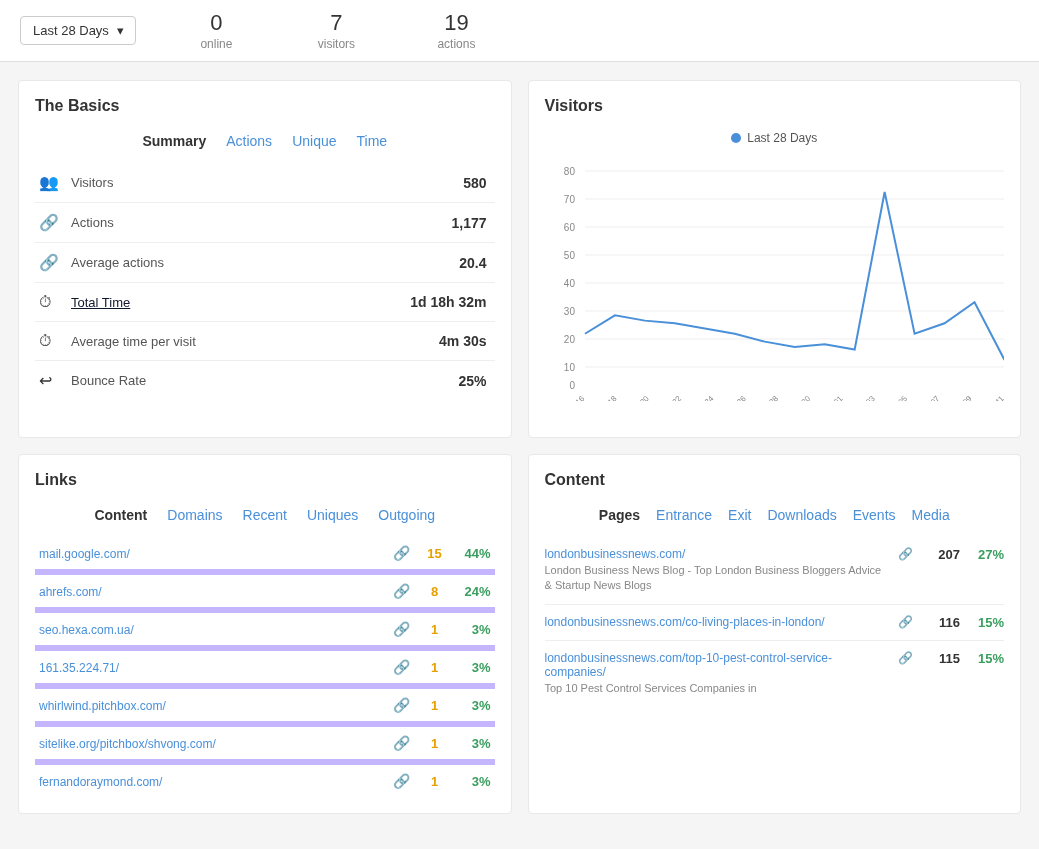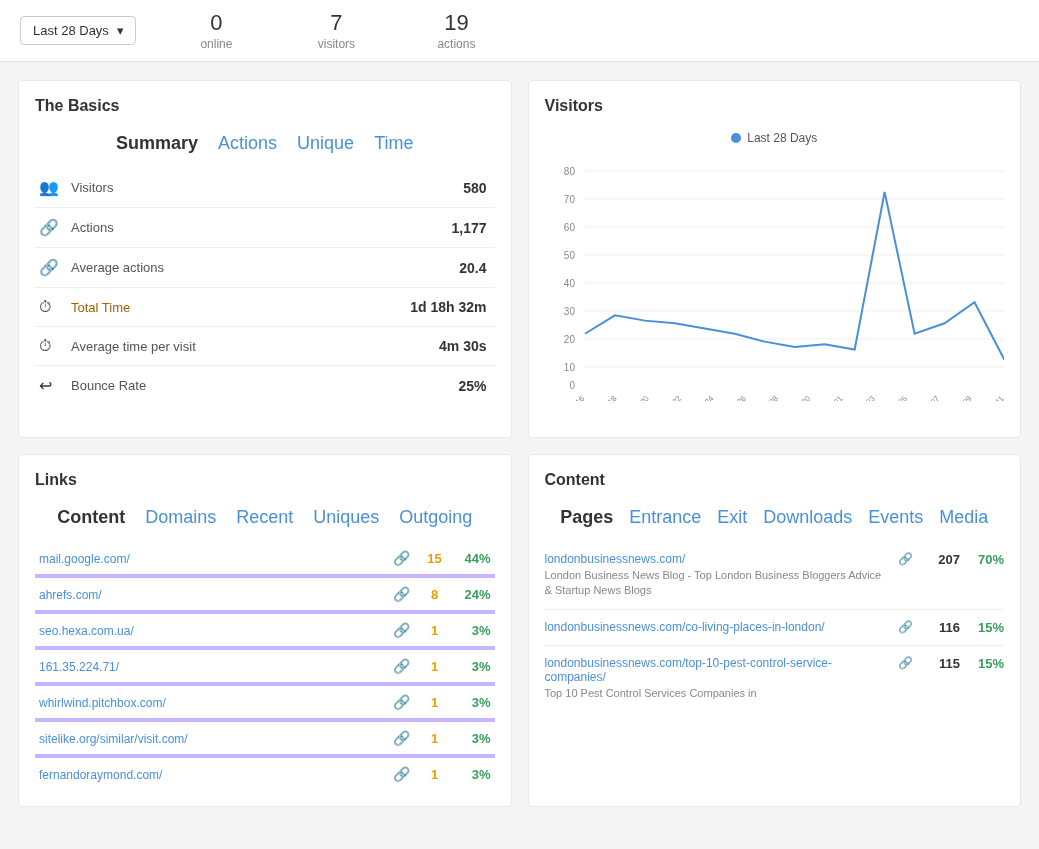--- a/index.html
+++ b/index.html
@@ -65,21 +65,21 @@
       margin-bottom: 16px;
     }
 
     .tab-row {
       display: flex;
       justify-content: center;
       gap: 20px;
       margin-bottom: 12px;
     }
     .tab-item {
-      font-size: 18px;
+      font-size: 14px;
       cursor: pointer;
       padding: 2px 0;
       color: #4a90d9;
     }
     .tab-item.active {
       color: #333;
       font-weight: 600;
       border-bottom: none;
     }
 
@@ -103,21 +103,21 @@
       display: flex;
       justify-content: center;
       gap: 20px;
       margin-bottom: 12px;
     }
     .links-table {
       width: 100%;
       border-collapse: collapse;
     }
     .links-table tr {
-      border-bottom: 4px solid #c4b5fd;
+      border-bottom: 6px solid #c4b5fd;
     }
     .links-table tr:last-child {
       border-bottom: none;
     }
     .links-table td {
       padding: 8px 4px;
       vertical-align: middle;
     }
     .link-blue {
       color: #4a90d9;
@@ -249,21 +249,21 @@
     <td style="width:32px;">
       <span style="font-size:16px;">🔗</span>
     </td>
     <td style="color:#555; font-size:13px;">Average actions</td>
     <td style="font-weight:600; font-size:14px; text-align:right; padding-right:8px;">20.4</td>
   </tr>
           <tr>
     <td style="width:32px;">
       <span style="font-size:16px;">⏱</span>
     </td>
-    <td style="color:#a16207; font-size:13px;">Total Time</td>
+    <td style="color:#0f172a; font-size:13px;text-decoration:underline;">Total Time</td>
     <td style="font-weight:600; font-size:14px; text-align:right; padding-right:8px;">1d 18h 32m</td>
   </tr>
           <tr>
     <td style="width:32px;">
       <span style="font-size:16px;">⏱</span>
     </td>
     <td style="color:#555; font-size:13px;">Average time per visit</td>
     <td style="font-weight:600; font-size:14px; text-align:right; padding-right:8px;">4m 30s</td>
   </tr>
           <tr>
@@ -364,21 +364,21 @@
     <td style="text-align:center; width:40px;" class="number-orange">1</td>
     <td style="text-align:right; width:40px;" class="number-green">3%</td>
   </tr>
           <tr>
     <td><a href="#" class="link-blue">whirlwind.pitchbox.com/</a></td>
     <td style="text-align:center;width:24px;"><span class="ext-icon">🔗</span></td>
     <td style="text-align:center; width:40px;" class="number-orange">1</td>
     <td style="text-align:right; width:40px;" class="number-green">3%</td>
   </tr>
           <tr>
-    <td><a href="#" class="link-blue">sitelike.org/similar/visit.com/</a></td>
+    <td><a href="#" class="link-blue">sitelike.org/pitchbox/shvong.com/</a></td>
     <td style="text-align:center;width:24px;"><span class="ext-icon">🔗</span></td>
     <td style="text-align:center; width:40px;" class="number-orange">1</td>
     <td style="text-align:right; width:40px;" class="number-green">3%</td>
   </tr>
           <tr>
     <td><a href="#" class="link-blue">fernandoraymond.com/</a></td>
     <td style="text-align:center;width:24px;"><span class="ext-icon">🔗</span></td>
     <td style="text-align:center; width:40px;" class="number-orange">1</td>
     <td style="text-align:right; width:40px;" class="number-green">3%</td>
   </tr>
@@ -397,21 +397,21 @@
       <span class="tab-item" style="color:#4a90d9;">Media</span>
     </div>
     <div id="content-rows">
         <div class="content-row">
     <div class="content-info">
       <a href="#" class="content-link">londonbusinessnews.com/</a>
       <div class="content-desc">London Business News Blog - Top London Business Bloggers Advice &amp; Startup News Blogs</div>
     </div>
     <span style="text-align:center;width:20px;color:#aaa;font-size:12px;">🔗</span>
     <span class="content-num">207</span>
-    <span class="content-pct">70%</span>
+    <span class="content-pct">27%</span>
   </div>
         <div class="content-row">
     <div class="content-info">
       <a href="#" class="content-link">londonbusinessnews.com/co-living-places-in-london/</a>
     </div>
     <span style="text-align:center;width:20px;color:#aaa;font-size:12px;">🔗</span>
     <span class="content-num">116</span>
     <span class="content-pct">15%</span>
   </div>
         <div class="content-row">

